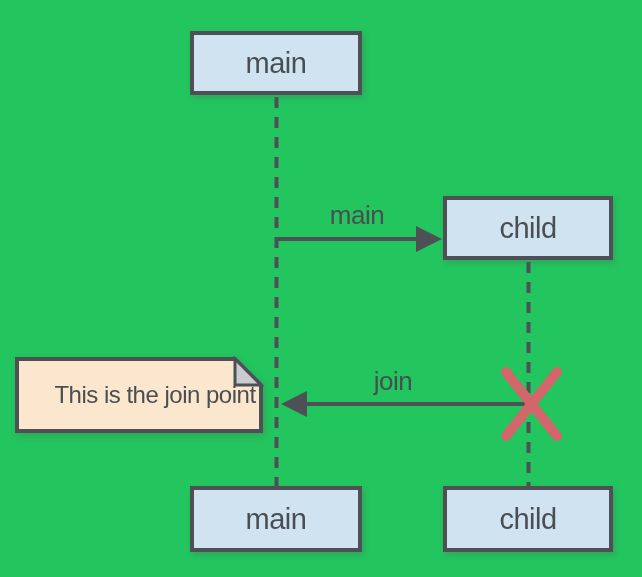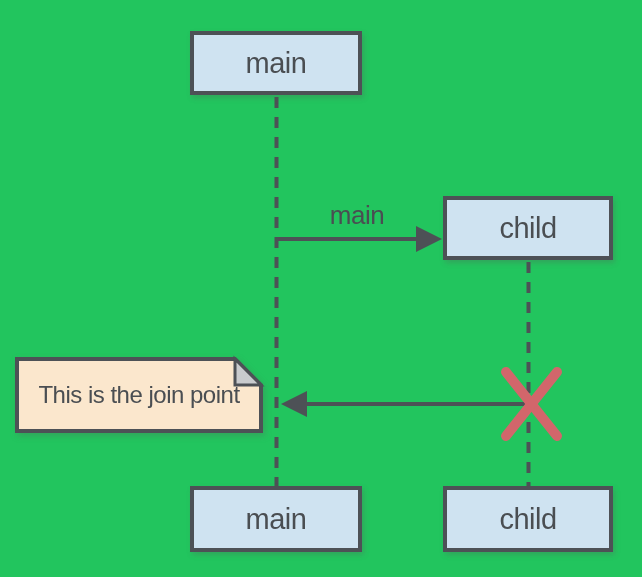--- a/index.html
+++ b/index.html
@@ -60,20 +60,21 @@
     top: 361px;
     width: 240px;
     height: 68px;
     display: flex;
     align-items: center;
     justify-content: center;
     color: #4a4e52;
     font-size: 24px;
     letter-spacing: -0.5px;
     white-space: nowrap;
+    padding-left: 16px;
   }
 </style>
 </head>
 <body>
 
 <div class="canvas">
 
   <svg class="lines-svg" viewBox="0 0 642 577">
 
     <line x1="276.5" y1="97" x2="276.5" y2="486" stroke="#4d5156" stroke-width="4" stroke-dasharray="11 9"></line>
@@ -111,17 +112,18 @@
   <div class="box box-main-bottom">
     <span>main</span>
   </div>
 
   <div class="box box-child-bottom">
     <span>child</span>
   </div>
 
   <div class="msg-label label-fork">main</div>
 
+  <div class="msg-label label-join">join</div>
 
 
   <div class="note-text">This is the join point</div>
 
 </div>
 
 </body></html>

